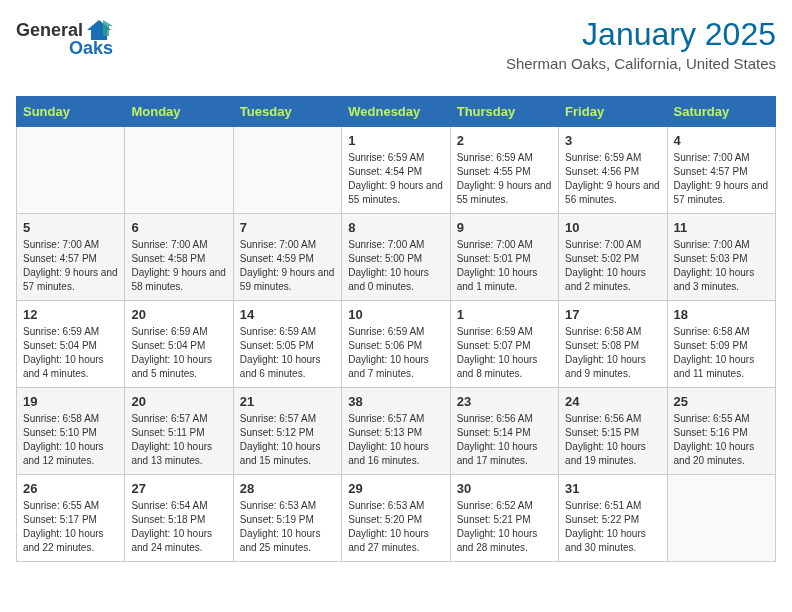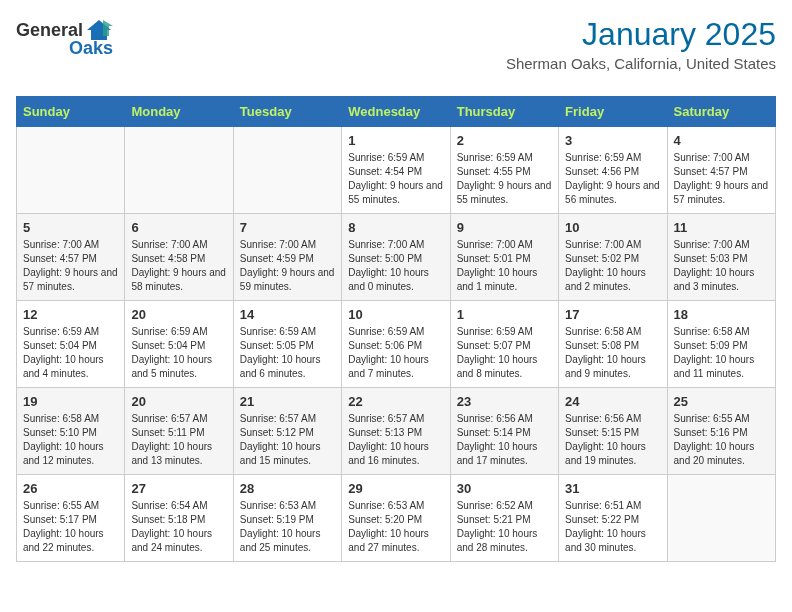--- a/index.html
+++ b/index.html
@@ -213,21 +213,21 @@
         </td>
         <td>
           <div class="day-number">20</div>
           <div class="day-info">Sunrise: 6:57 AM<br>Sunset: 5:11 PM<br>Daylight: 10 hours and 13 minutes.</div>
         </td>
         <td>
           <div class="day-number">21</div>
           <div class="day-info">Sunrise: 6:57 AM<br>Sunset: 5:12 PM<br>Daylight: 10 hours and 15 minutes.</div>
         </td>
         <td>
-          <div class="day-number">22</div>
+          <div class="day-number">38</div>
           <div class="day-info">Sunrise: 6:57 AM<br>Sunset: 5:13 PM<br>Daylight: 10 hours and 16 minutes.</div>
         </td>
         <td>
           <div class="day-number">23</div>
           <div class="day-info">Sunrise: 6:56 AM<br>Sunset: 5:14 PM<br>Daylight: 10 hours and 17 minutes.</div>
         </td>
         <td>
           <div class="day-number">24</div>
           <div class="day-info">Sunrise: 6:56 AM<br>Sunset: 5:15 PM<br>Daylight: 10 hours and 19 minutes.</div>
         </td>

